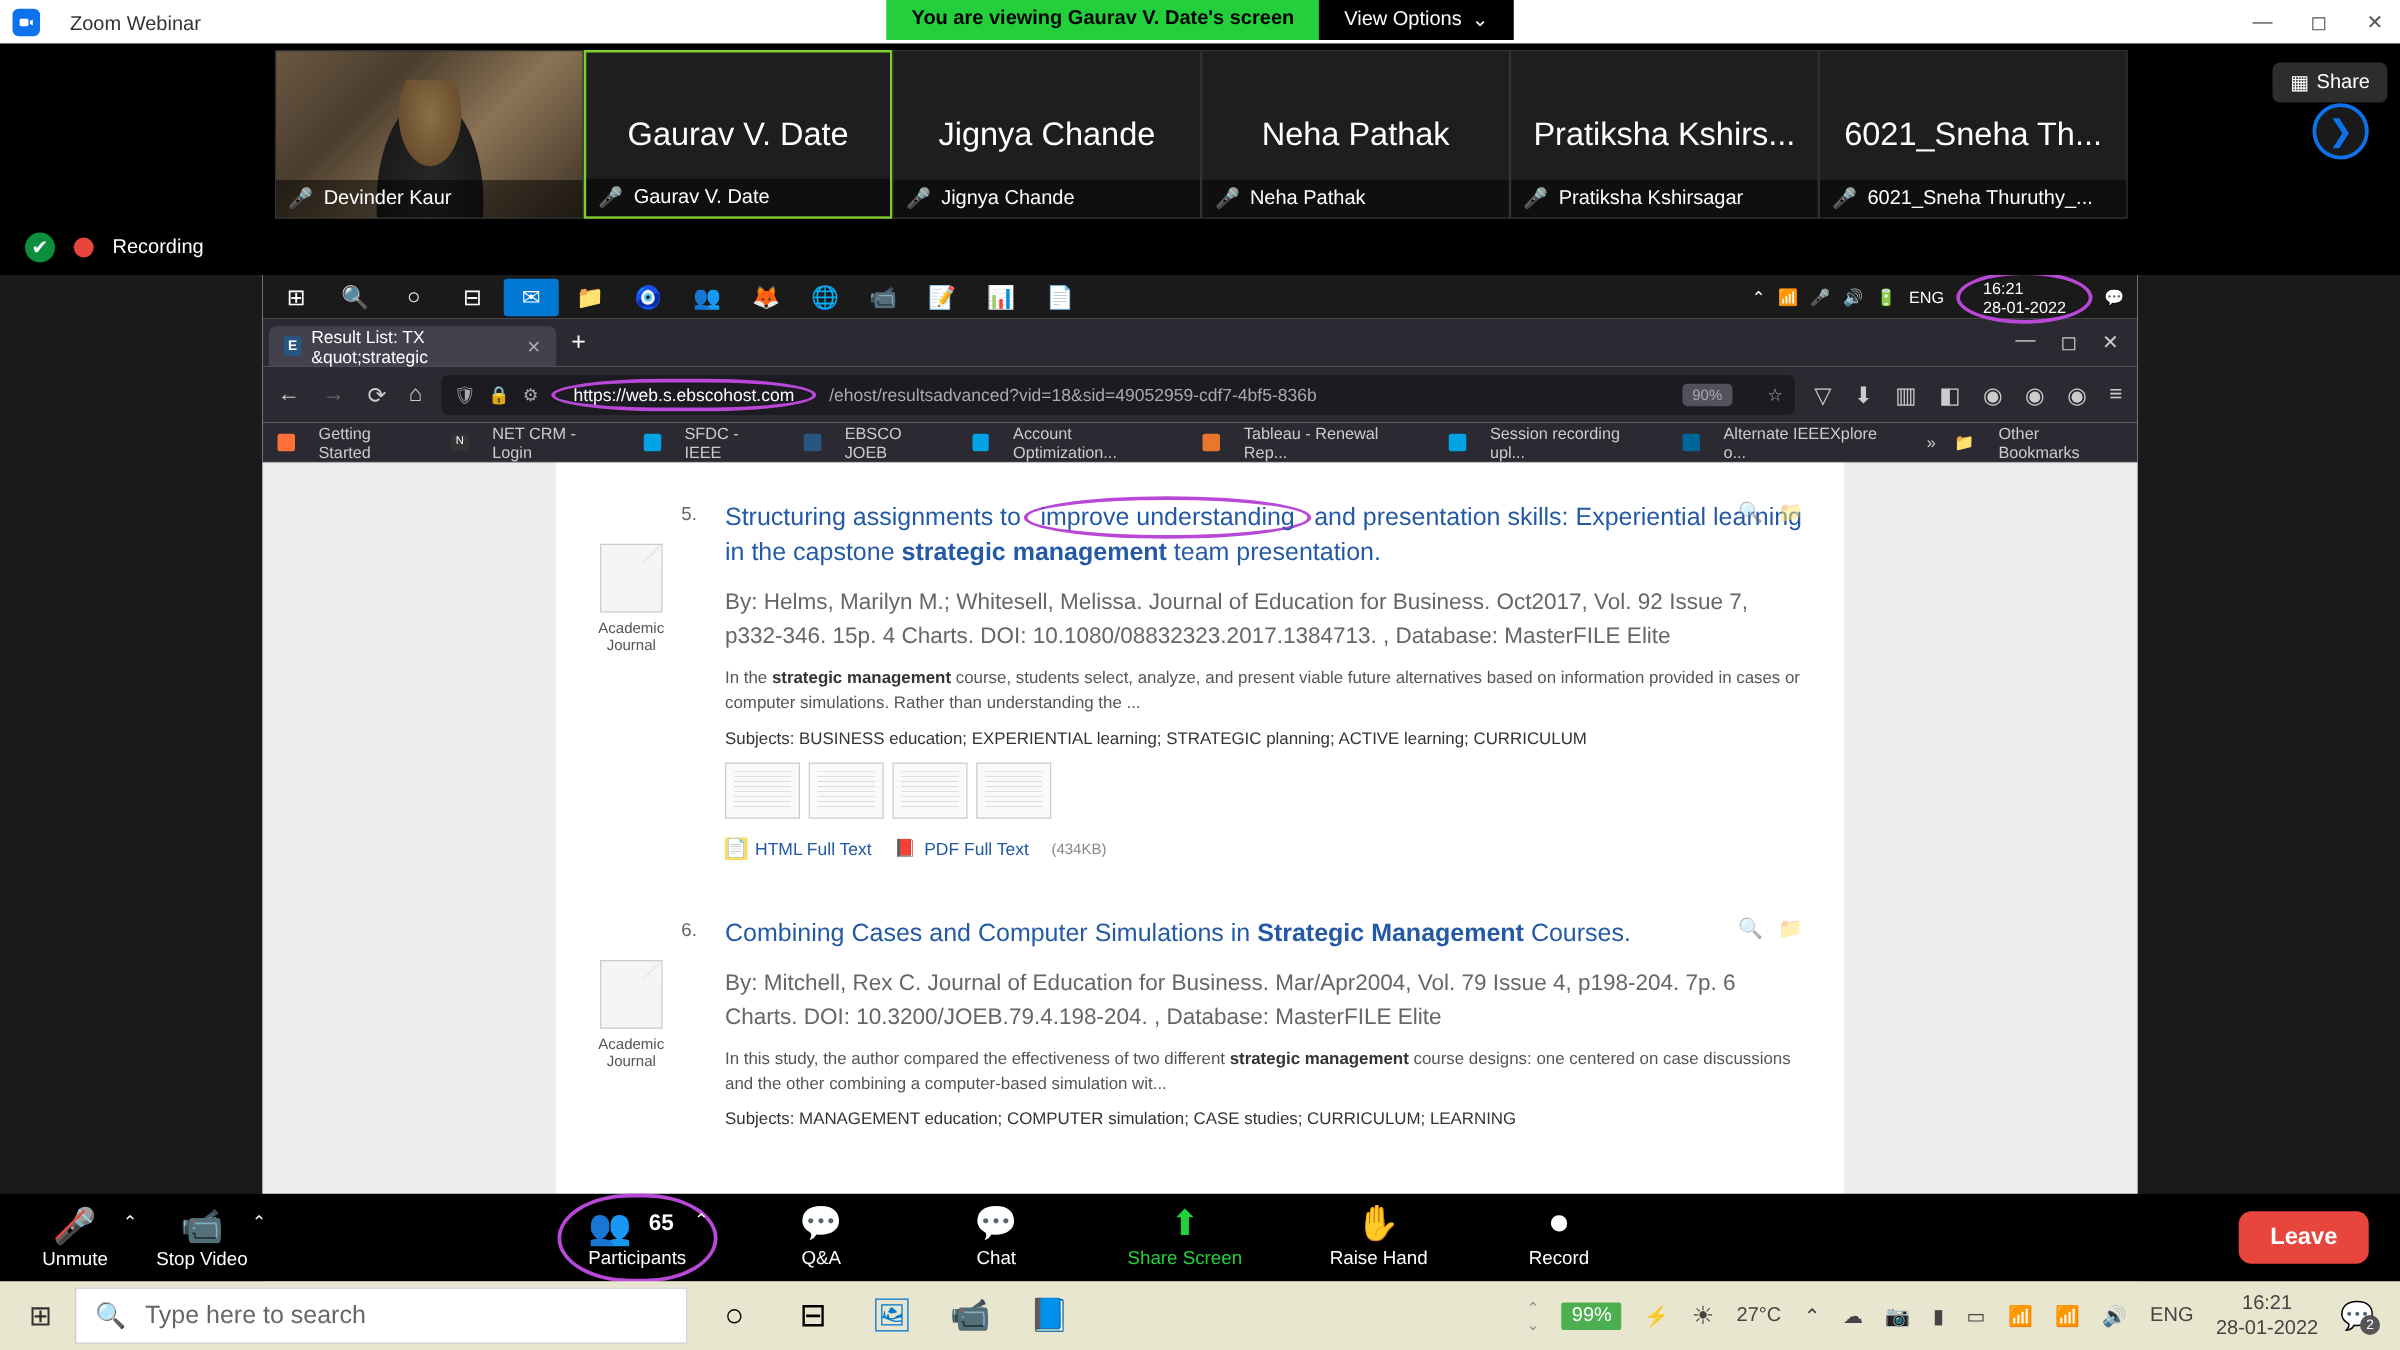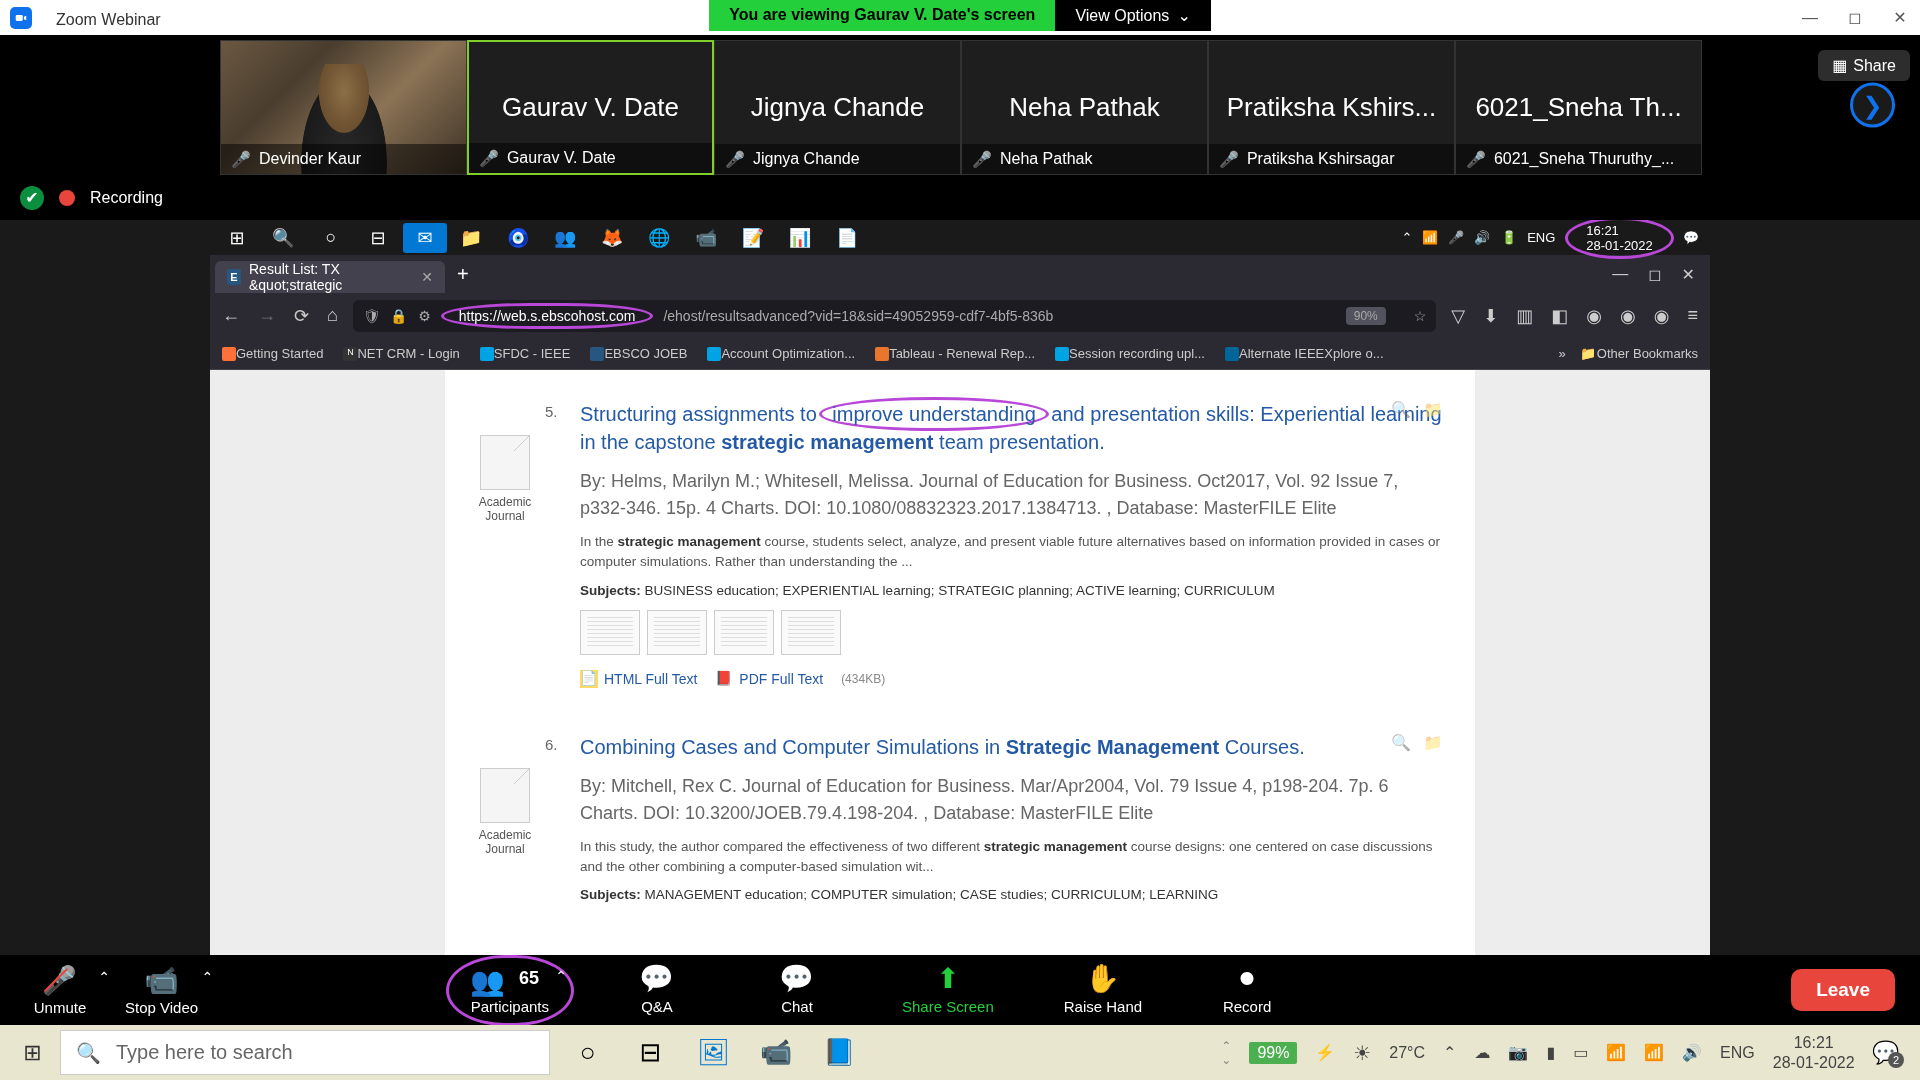--- a/index.html
+++ b/index.html
@@ -41,39 +41,39 @@
 .tab-close{color:#aaa;margin-left:auto}
 .new-tab{color:#fff;padding:0 12px;font-size:20px}
 .browser-toolbar{background:#2b2a33;height:45px;display:flex;align-items:center;padding:0 12px;gap:15px;color:#ccc}
 .nav-btns{display:flex;gap:18px;font-size:18px}
 .url-bar{flex:1;background:#1c1b22;height:32px;border-radius:6px;display:flex;align-items:center;padding:0 10px;gap:10px;color:#aaa;font-size:14px;position:relative}
 .url-circle{border:3px solid #b948d9;border-radius:50%/60%;padding:2px 15px;color:#fff}
 .url-right-icons{margin-left:auto;display:flex;gap:28px;align-items:center}
 .zoom-pct{background:#52525e;padding:2px 8px;border-radius:4px;font-size:12px}
 .toolbar-right-icons{display:flex;gap:18px;font-size:18px}
 .bookmarks-bar{background:#2b2a33;height:32px;display:flex;align-items:center;padding:0 12px;gap:20px;color:#ccc;font-size:13px;border-bottom:1px solid #444}
-.bm-item{display:flex;align-items:center;gap:0}
+.bm-item{display:flex;align-items:center;gap:19px}
 .bm-fav{width:14px;height:14px;border-radius:2px}
 .bm-right{margin-left:auto;display:flex;align-items:center;gap:15px}
 .page-content{background:#ededed;height:calc(100% - 150px);overflow:hidden;padding:0 30px}
 .results-panel{background:#fff;max-width:1030px;margin:0 auto;padding:30px 30px 30px 30px;height:100%;position:relative}
 .result-item{margin-bottom:45px;position:relative;padding-left:105px}
 .result-num{position:absolute;left:70px;top:3px;color:#666;font-size:15px}
 .result-thumb{position:absolute;left:0;top:35px;width:60px;text-align:center}
 .thumb-img{width:50px;height:55px;background:#f5f5f5;border:1px solid #ccc;margin:0 auto 5px;position:relative}
 .thumb-img::after{content:"";position:absolute;top:0;right:0;width:15px;height:15px;background:linear-gradient(135deg,transparent 48%,#ccc 50%,#f5f5f5 52%)}
 .thumb-label{font-size:12px;color:#555;line-height:1.2}
 .result-title{color:#2359a5;font-size:20px;line-height:1.4;margin-bottom:12px}
 .result-title b{font-weight:bold}
 .title-circle{border:3px solid #b948d9;border-radius:50%/50%;padding:0 10px;display:inline-block;margin:-3px}
 .result-meta{color:#666;font-size:18px;line-height:1.5;margin-bottom:10px}
 .result-abstract{color:#555;font-size:13.5px;line-height:1.5;margin-bottom:10px}
 .result-abstract b{color:#333}
 .result-subjects{color:#333;font-size:13.5px;margin-bottom:12px}
-.result-subjects b{font-weight:bold}
+.result-subjects b{font-weight:normal}
 .images-link{color:#2359a5;font-size:13.5px;margin-bottom:10px;display:block}
 .thumbs-row{display:flex;gap:7px;margin-bottom:15px}
 .mini-thumb{width:60px;height:45px;border:1px solid #ccc;background:#fafafa;position:relative}
 .mini-thumb::before{content:"";position:absolute;inset:6px;background:repeating-linear-gradient(#ddd,#ddd 1px,transparent 1px,transparent 4px)}
 .fulltext-row{display:flex;align-items:center;gap:18px;font-size:14px}
 .ft-link{color:#2359a5;display:flex;align-items:center;gap:6px}
 .ft-icon{width:18px;height:18px}
 .ft-size{color:#888;font-size:12px}
 .result-actions{position:absolute;right:0;top:0;display:flex;gap:10px}
 .ra-icon{width:22px;height:22px;opacity:.5}

